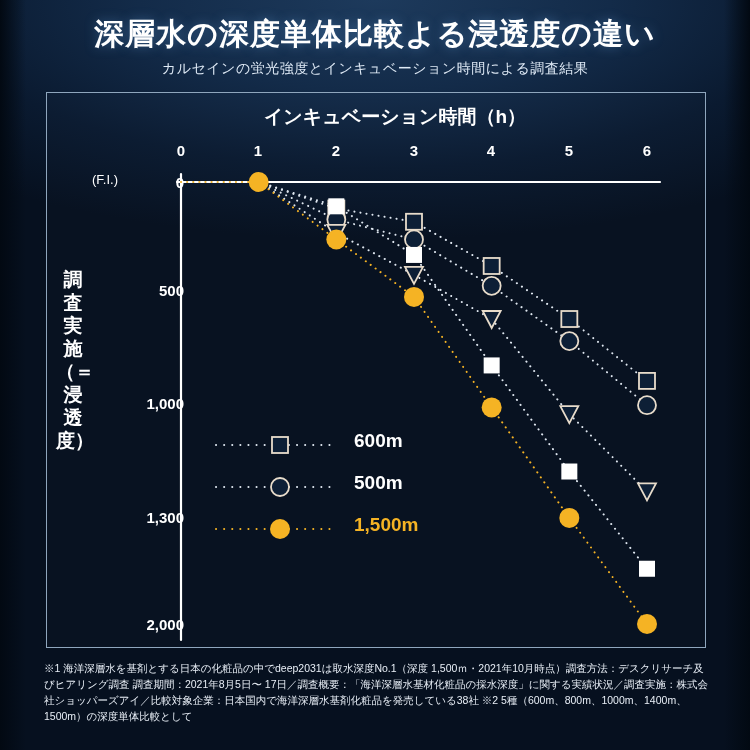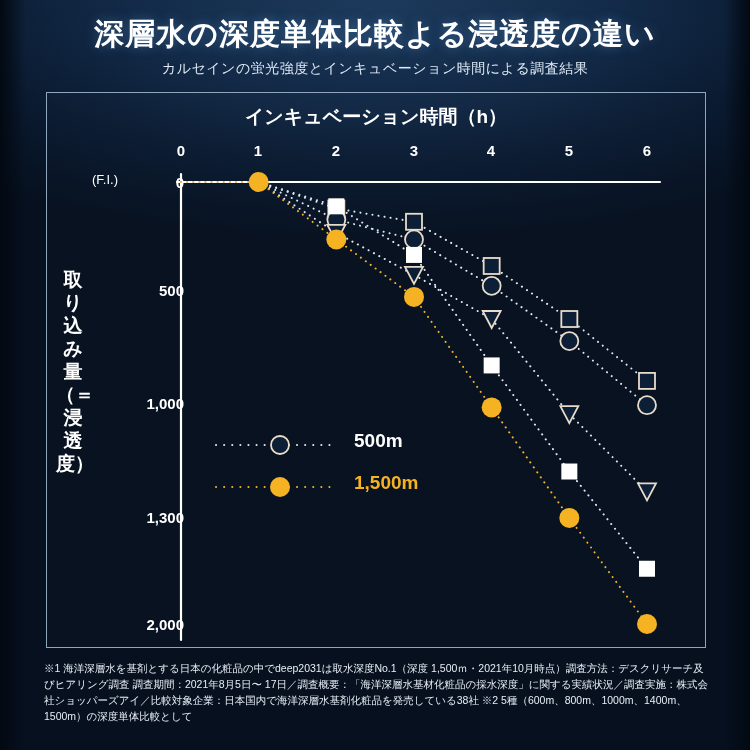--- a/index.html
+++ b/index.html
@@ -72,20 +72,21 @@
 
   .xaxis-title {
     position: absolute;
     left: 46px;
     top: 104px;
     width: 660px;
     text-align: center;
     font-size: 19px;
     font-weight: bold;
     color: #ffffff;
+    padding-left: 19px;
   }
 
   
   .xticks {
     position: absolute;
     top: 142px;
     left: 0;
     width: 750px;
     height: 20px;
   }
@@ -209,21 +210,21 @@
   <div class="fi-label">(F.I.)</div>
 
   <div class="ylabels">
     <div class="ylab" style="top:182px">0</div>
     <div class="ylab" style="top:290px">500</div>
     <div class="ylab" style="top:403px">1,000</div>
     <div class="ylab" style="top:517px">1,300</div>
     <div class="ylab" style="top:624px">2,000</div>
   </div>
 
-  <div class="yaxis-title">取り込み量（＝浸透度）</div>
+  <div class="yaxis-title">調査実施（＝浸透度）</div>
 
   <svg class="chart">
 
     <g id="axes">
         <line x1="177" y1="182" x2="660" y2="182" stroke="#ffffff" stroke-width="2.2" stroke-linecap="round"></line>
         <line x1="181" y1="174" x2="181" y2="640" stroke="#ffffff" stroke-width="2.2" stroke-linecap="round"></line>
         <line x1="181" y1="182" x2="181" y2="182" stroke="#ffffff" stroke-width="2" stroke-linecap="round"></line>
         <line x1="258.66666666666663" y1="182" x2="258.66666666666663" y2="182" stroke="#ffffff" stroke-width="2" stroke-linecap="round"></line>
         <line x1="336.3333333333333" y1="182" x2="336.3333333333333" y2="182" stroke="#ffffff" stroke-width="2" stroke-linecap="round"></line>
         <line x1="414" y1="182" x2="414" y2="182" stroke="#ffffff" stroke-width="2" stroke-linecap="round"></line>
@@ -341,20 +342,29 @@
           <circle cx="258.66666666666663" cy="182" r="10" fill="#f5b324"></circle>
         </g>
       </g>
   </svg>
 
   <div class="legend">
     <div class="legend-row">
       <svg class="legend-dots" width="130" height="30" style="top: 6px; height: 30px;">
           <line x1="2" y1="15" x2="128" y2="15" stroke="#dfe7f0" stroke-width="2" stroke-dasharray="0.1 8" stroke-linecap="round"></line>
           <g>
+            <rect x="58" y="7" width="16" height="16" fill="#0d1f36" stroke="#e8dccb" stroke-width="1.8"></rect>
+          </g>
+        </svg>
+      <span class="legend-label">600m</span>
+    </div>
+    <div class="legend-row">
+      <svg class="legend-dots" width="130" height="30" style="top: 6px; height: 30px;">
+          <line x1="2" y1="15" x2="128" y2="15" stroke="#dfe7f0" stroke-width="2" stroke-dasharray="0.1 8" stroke-linecap="round"></line>
+          <g>
             <circle cx="66" cy="15" r="9" fill="#0d1f36" stroke="#e8dccb" stroke-width="1.8"></circle>
           </g>
         </svg>
       <span class="legend-label">500m</span>
     </div>
     <div class="legend-row">
       <svg class="legend-dots" width="130" height="30" style="top: 6px; height: 30px;">
           <line x1="2" y1="15" x2="128" y2="15" stroke="#f5b324" stroke-width="2" stroke-dasharray="0.1 8" stroke-linecap="round"></line>
           <g>
             <circle cx="66" cy="15" r="10" fill="#f5b324"></circle>

